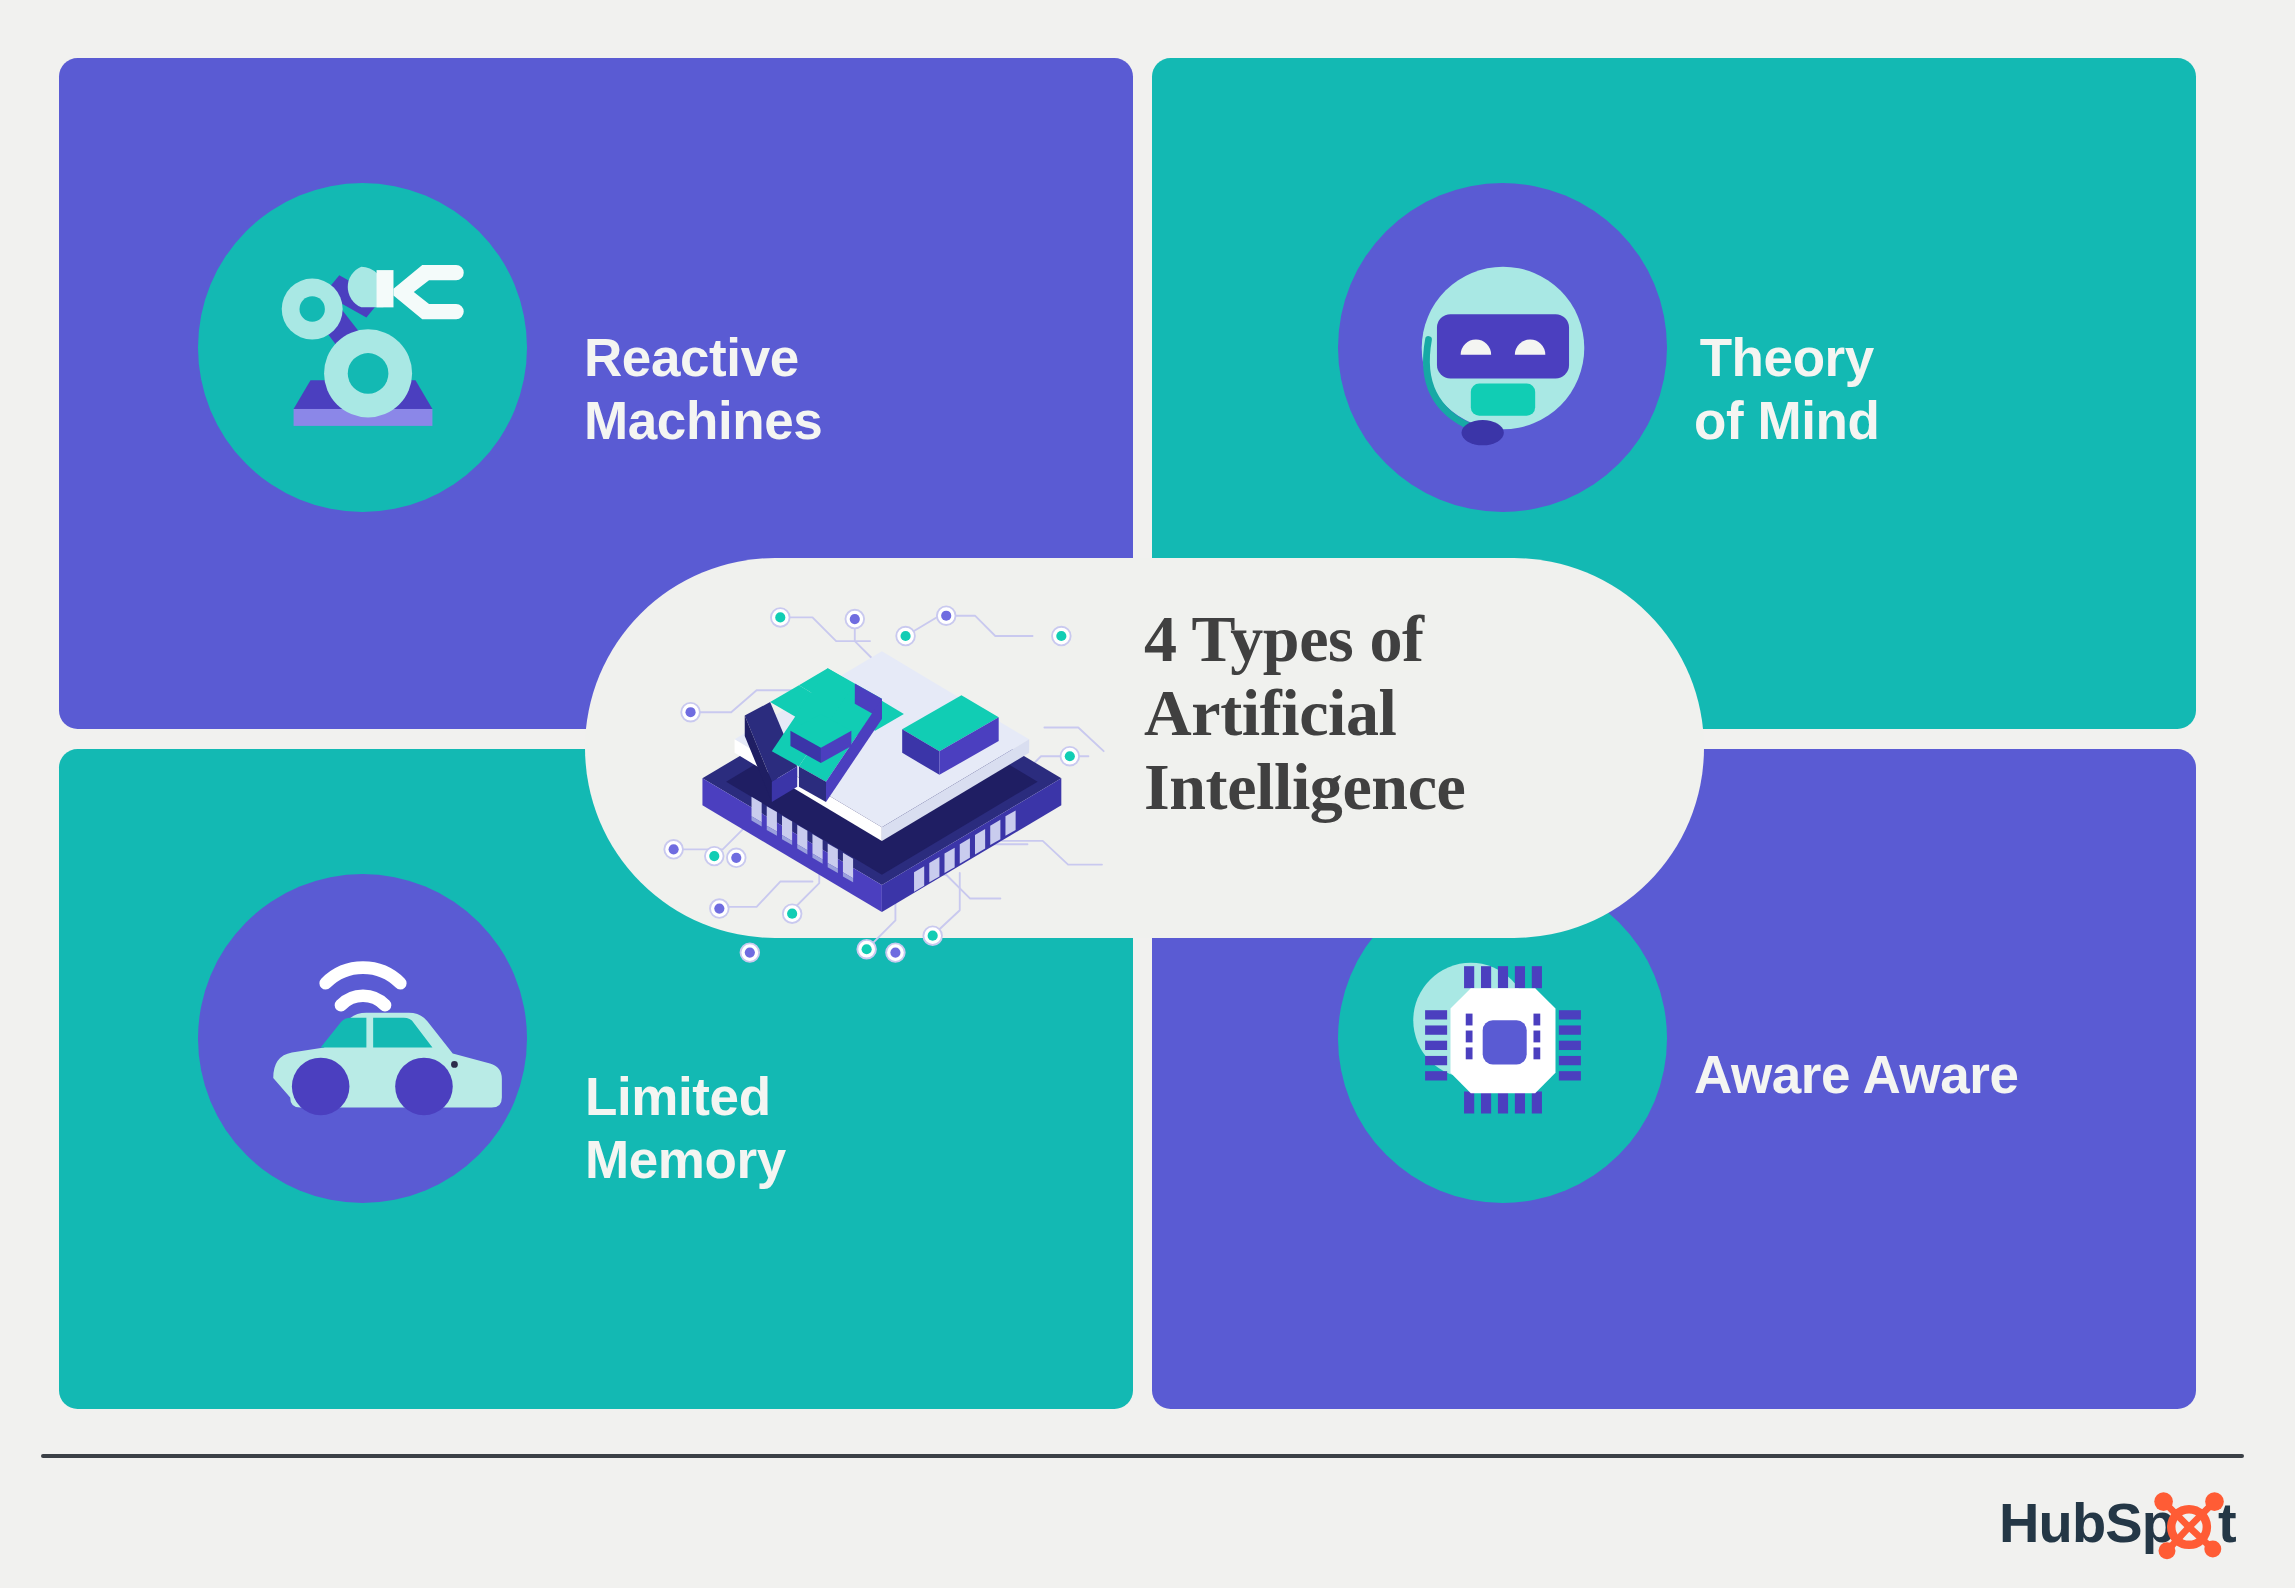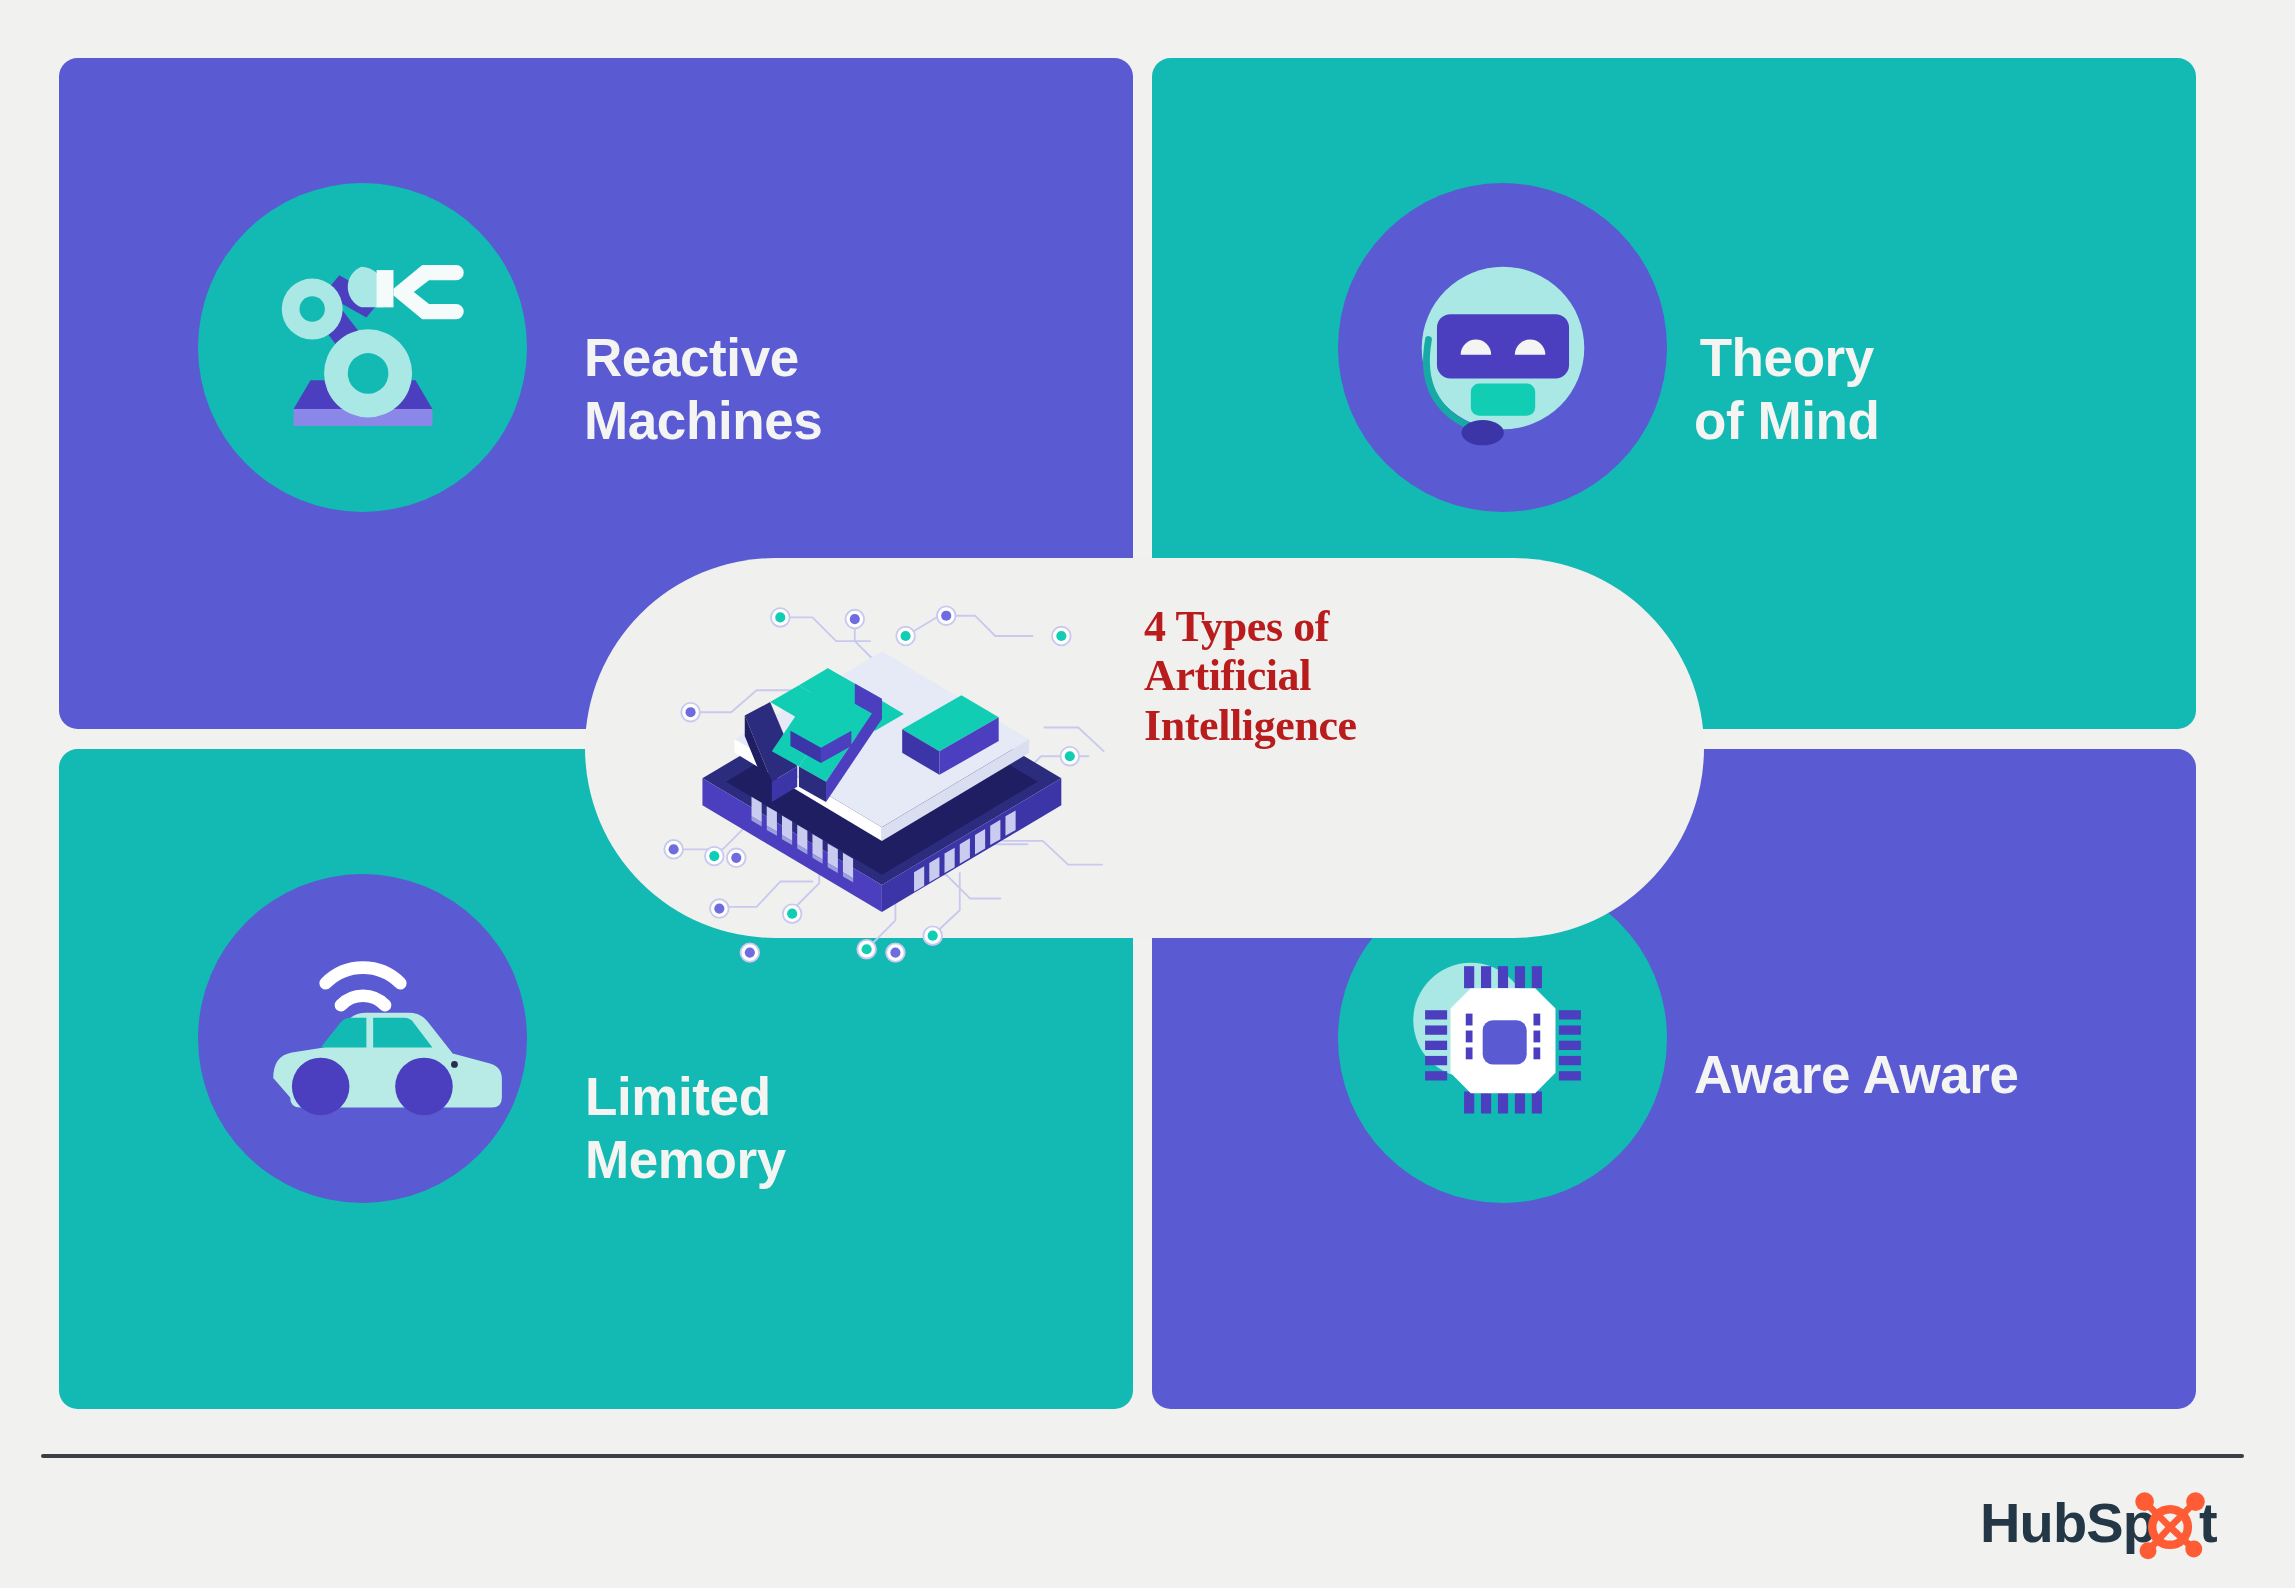--- a/index.html
+++ b/index.html
@@ -67,40 +67,40 @@
     align-items: center;
     z-index: 20;
   }
   #badge-title {
     position: absolute;
     left: 559px;
     top: 44px;
     width: 475px;
     font-family: "Liberation Serif", "DejaVu Serif", serif;
     font-weight: bold;
-    font-size: 44px;
+    font-size: 66px;
     line-height: 1.12;
-    color: #b91c1c;
+    color: #404040;
     white-space: pre-line;
     letter-spacing: -0.4px;
   }
 
   
   #footer-divider {
     position: absolute;
     left: 41px;
     top: 1454px;
     width: 2203px;
     height: 4.2px;
     background: #3b4046;
     border-radius: 2.5px;
   }
   #hubspot-logo {
     position: absolute;
-    right: 52px;
+    right: 33px;
     top: 1488px;
     display: flex;
     height: 73px;
   }
   #hubspot-logo svg { display: block; }
 
   svg { overflow: visible; }
 </style>
 </head>
 <body>

